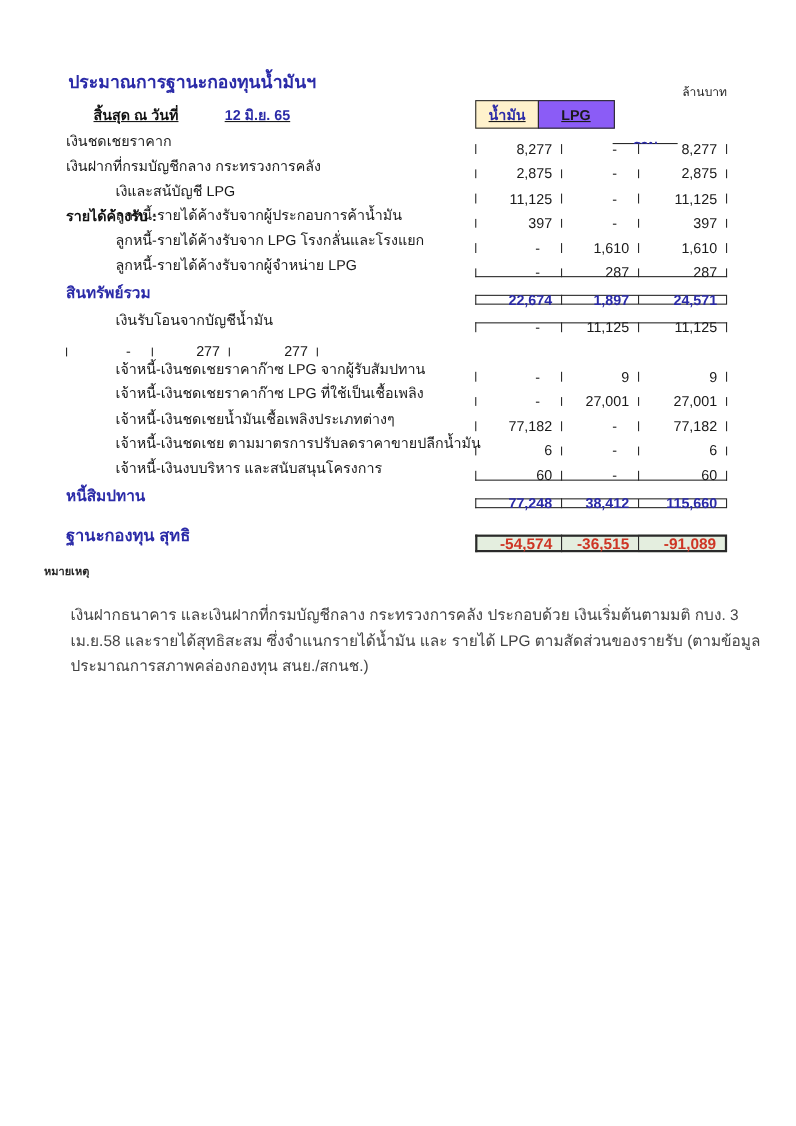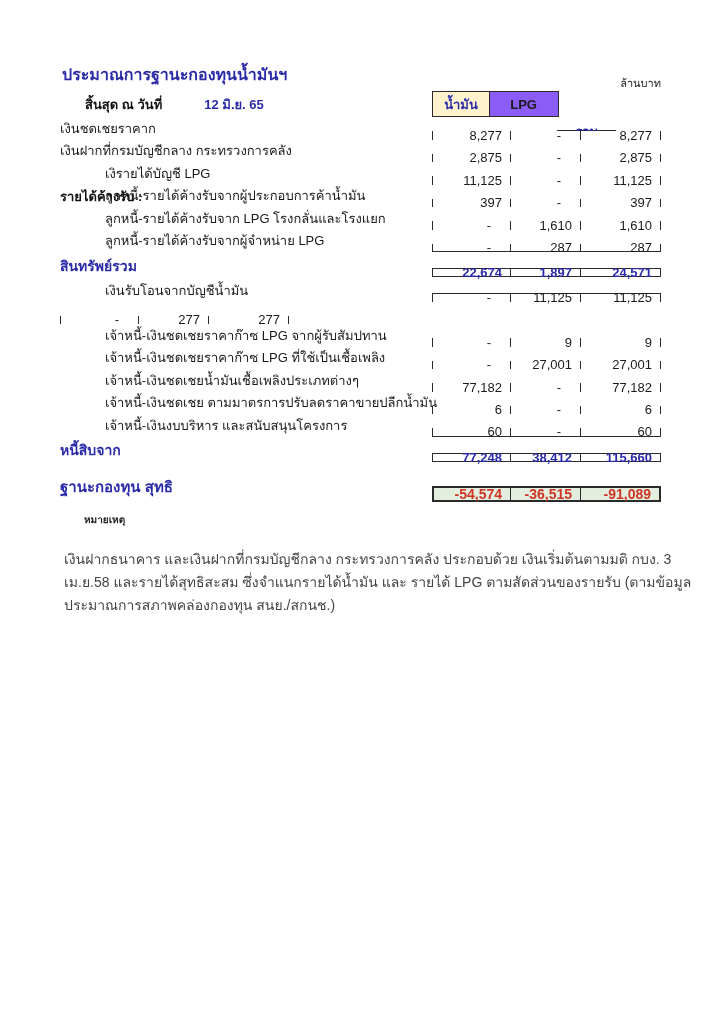--- a/index.html
+++ b/index.html
@@ -32,21 +32,21 @@
     display:flex; align-items:center; justify-content:flex-end;
     padding-right:8px; font-size:13px; background:#ffffff;
     border-left:1px solid var(--line);
     margin-top:14px;
   }
   .cell.oil { width:78px; }
   .cell.lpg { width:70px; }
   .cell.tot { width:81px; border-right:1px solid var(--line); }
   .cell.dash { padding-right:19px; color:#222; }
   
-  .row.header { height:26px; }
+  .row.header { height:26px;text-decoration:underline; }
   .row.header .lbl { font-size:13px; font-weight:bold; }
   .row.header .lbl .as-of-label { margin-left:25px; color:#111; }
   .row.header .lbl .as-of-date { margin-left:42px; color:var(--blue); }
   .hcell {
     display:flex; align-items:center; justify-content:center;
     font-size:13px; font-weight:bold;
     border:1.4px solid var(--line);
   }
   .hcell.oil { width:58px; }
   .hcell.lpg { width:70px; margin-left:-1.4px; }
@@ -60,21 +60,21 @@
   .row.total .lbl { font-size:14px; font-weight:bold; color:var(--blue); }
   .row.net { height:30px; margin-top:8px; }
   .row.net .cell {
     border-top:2px solid var(--line); border-bottom:2px solid var(--line);
     background:var(--net-bg); color:var(--red); font-weight:bold; font-size:14px;
   }
   .row.net .cell.oil { border-left:2px solid var(--line);text-align:center; }
   .row.net .cell.tot { border-right:2px solid var(--line); }
   .row.net .lbl { font-size:15px; font-weight:bold; color:var(--blue); }
   
-  .note-head { position:absolute; left:40px; top:512px; font-size:10px; font-weight:bold; color:#222;margin-left:44px; }
+  .note-head { position:absolute; left:40px; top:512px; font-size:10px; font-weight:bold; color:#222; }
   .note-body { position:absolute; left:64px; top:548px; width:630px; font-size:14px; line-height:1.65; color:#444; }
 </style>
 </head>
 <body>
 
 <div class="page" style="--blue: #2b2ba8; --red: #ce3524; --net-bg: #e4eedf; --line: #2a2a2a;">
   <div class="title">ประมาณการฐานะกองทุนน้ำมันฯ</div>
   <div class="unit">ล้านบาท</div>
 
   <div class="fund-table" id="fund-table">
@@ -93,21 +93,21 @@
         <div class="cell lpg dash">-</div>
         <div class="cell tot">8,277</div>
       </div>
       <div class="row data">
         <div class="lbl">เงินฝากที่กรมบัญชีกลาง กระทรวงการคลัง</div>
         <div class="cell oil">2,875</div>
         <div class="cell lpg dash">-</div>
         <div class="cell tot">2,875</div>
       </div>
       <div class="row data">
-        <div class="lbl indent1">เงิรายได้บัญชี LPG</div>
+        <div class="lbl indent1">เงิและสน้บัญชี LPG</div>
         <div class="cell oil">11,125</div>
         <div class="cell lpg dash">-</div>
         <div class="cell tot">11,125</div>
       </div>
       <div class="row data">
         <div class="lbl indent1"><div class="prefix">รายได้ค้างรับ :</div>ลูกหนี้-รายได้ค้างรับจากผู้ประกอบการค้าน้ำมัน</div>
         <div class="cell oil">397</div>
         <div class="cell lpg dash">-</div>
         <div class="cell tot">397</div>
       </div>
@@ -164,21 +164,21 @@
         <div class="cell lpg dash">-</div>
         <div class="cell tot">6</div>
       </div>
       <div class="row data section-end">
         <div class="lbl indent1">เจ้าหนี้-เงินงบบริหาร และสนับสนุนโครงการ</div>
         <div class="cell oil">60</div>
         <div class="cell lpg dash">-</div>
         <div class="cell tot">60</div>
       </div>
       <div class="row total">
-        <div class="lbl">หนี้สิบจาก</div>
+        <div class="lbl">หนี้สิมปทาน</div>
         <div class="cell oil">77,248</div>
         <div class="cell lpg">38,412</div>
         <div class="cell tot">115,660</div>
       </div>
       <div class="row net">
         <div class="lbl">ฐานะกองทุน สุทธิ</div>
         <div class="cell oil">-54,574</div>
         <div class="cell lpg">-36,515</div>
         <div class="cell tot">-91,089</div>
       </div>

